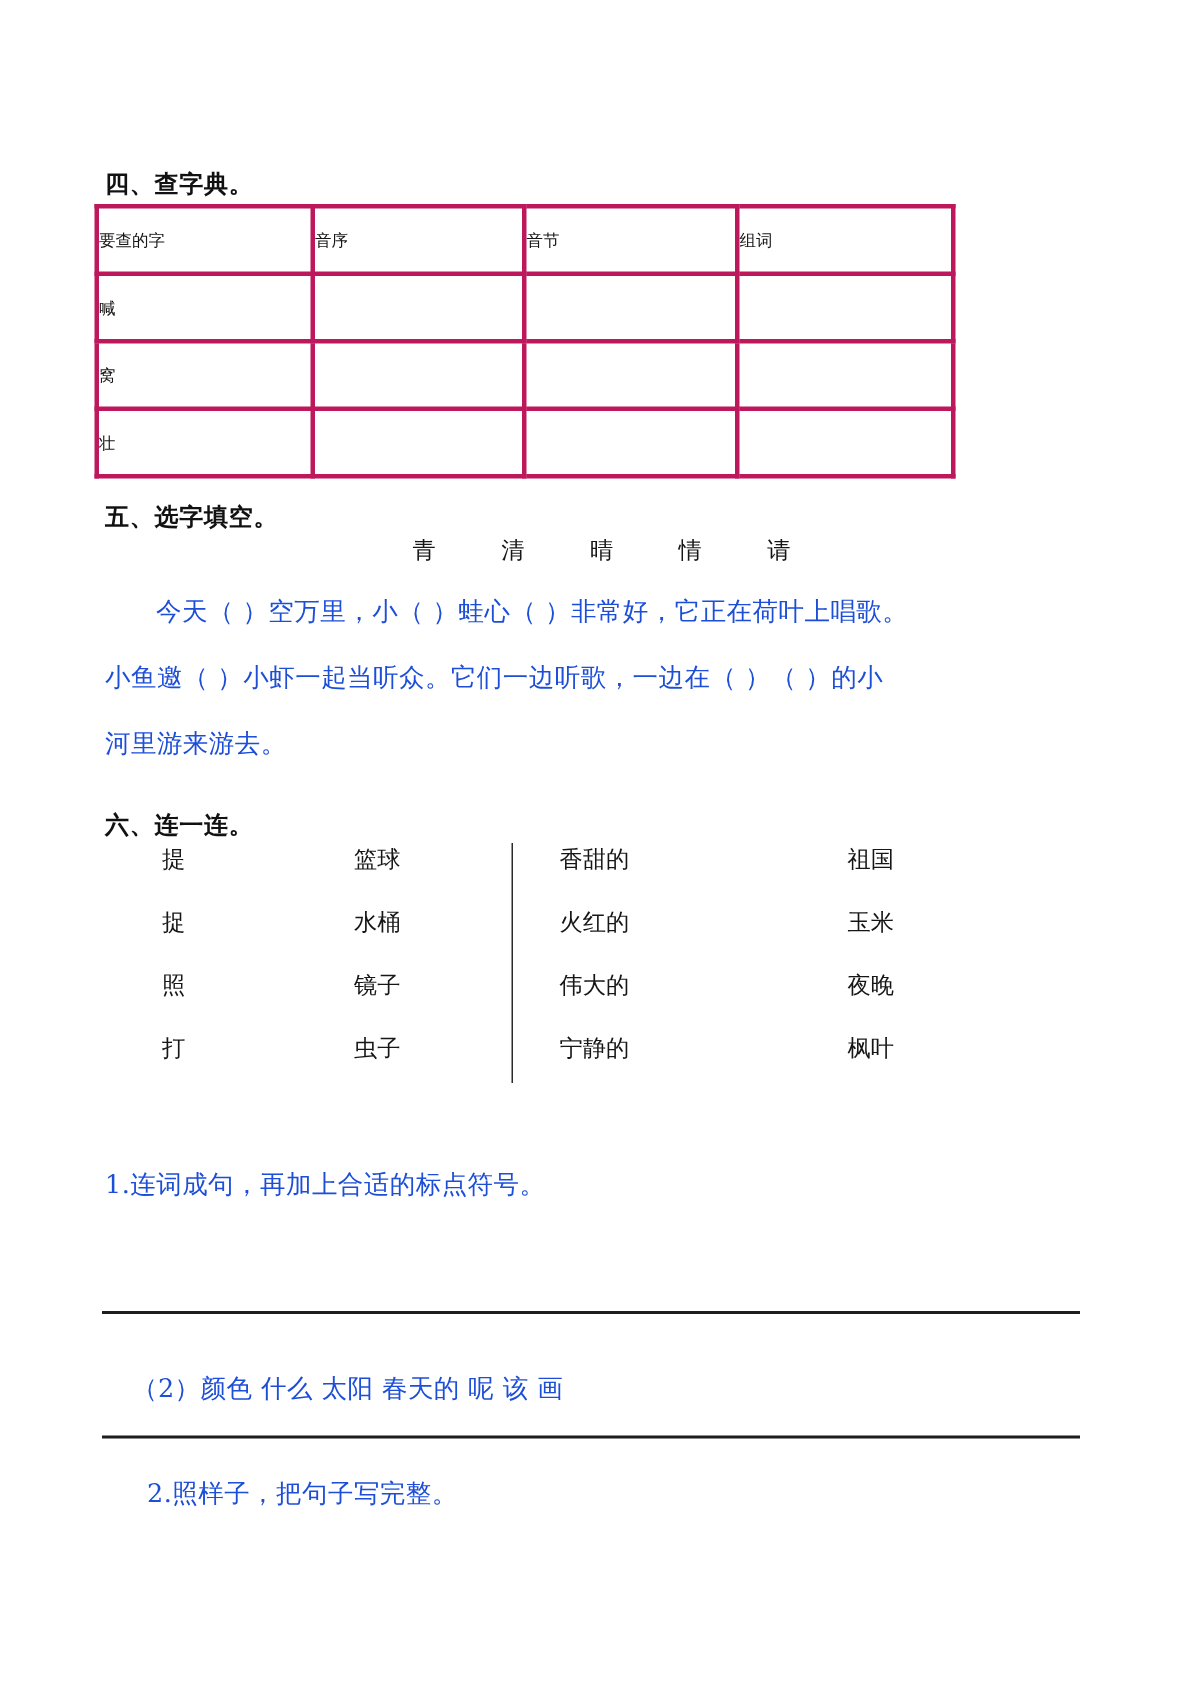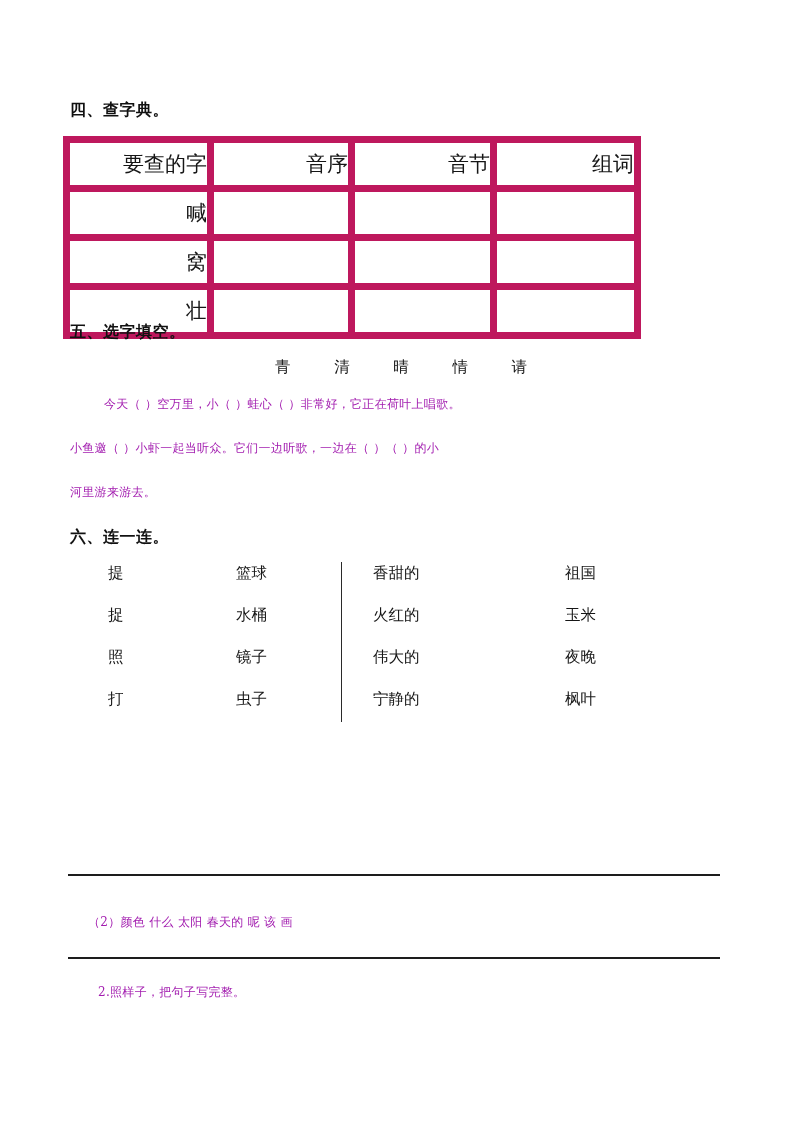--- a/index.html
+++ b/index.html
@@ -24,44 +24,45 @@
   }
 
   
   .sec-head {
     position: absolute;
     font-weight: bold;
     font-size: 16px;
     letter-spacing: 0.5px;
     white-space: nowrap;
     color: #111;
+    margin-top: 13px;
   }
   .body-line {
     position: absolute;
-    font-size: 12px;
+    font-size: 17px;
     white-space: nowrap;
-    color: #a21caf;
+    color: #1d4ed8;
     letter-spacing: 0.3px;
   }
 
   
   #dict-table {
     position: absolute;
     left: 63px;
     top: 136px;
     width: 571px;
     border-collapse: collapse;
     table-layout: fixed;
   }
   #dict-table td {
-    border: 7px solid #be185d;
+    border: 3px solid #be185d;
     height: 42px;
-    text-align: right;
+    text-align: left;
     vertical-align: middle;
-    font-size: 21px;
+    font-size: 11px;
     color: #161616;
     padding: 0;
   }
   #dict-table col.c1 { width: 144px; }
   #dict-table col.c2 { width: 141px; }
   #dict-table col.c3 { width: 142px; }
   #dict-table col.c4 { width: 144px; }
 
   
   #choice-row {
@@ -202,20 +203,21 @@
 
     <div class="match-row" style="top:126px;">
       <span class="col cA">打</span>
       <span class="col cB">虫子</span>
       <span class="col cC">宁静的</span>
       <span class="col cD">枫叶</span>
     </div>
   </div>
 
 
+  <div class="body-line" style="left:70px; top:778px;">1.连词成句，再加上合适的标点符号。</div>
 
 
   <div class="answer-rule" style="top:874px;"></div>
 
   <div class="body-line" style="left:88px; top:901px;margin-top:13px;">（2）颜色   什么   太阳   春天的   呢   该   画</div>
 
   <div class="answer-rule" style="top:957px;"></div>
 
   <div class="body-line" style="left:70px; top:984px;margin-left:28px;">2.照样子，把句子写完整。</div>
 

